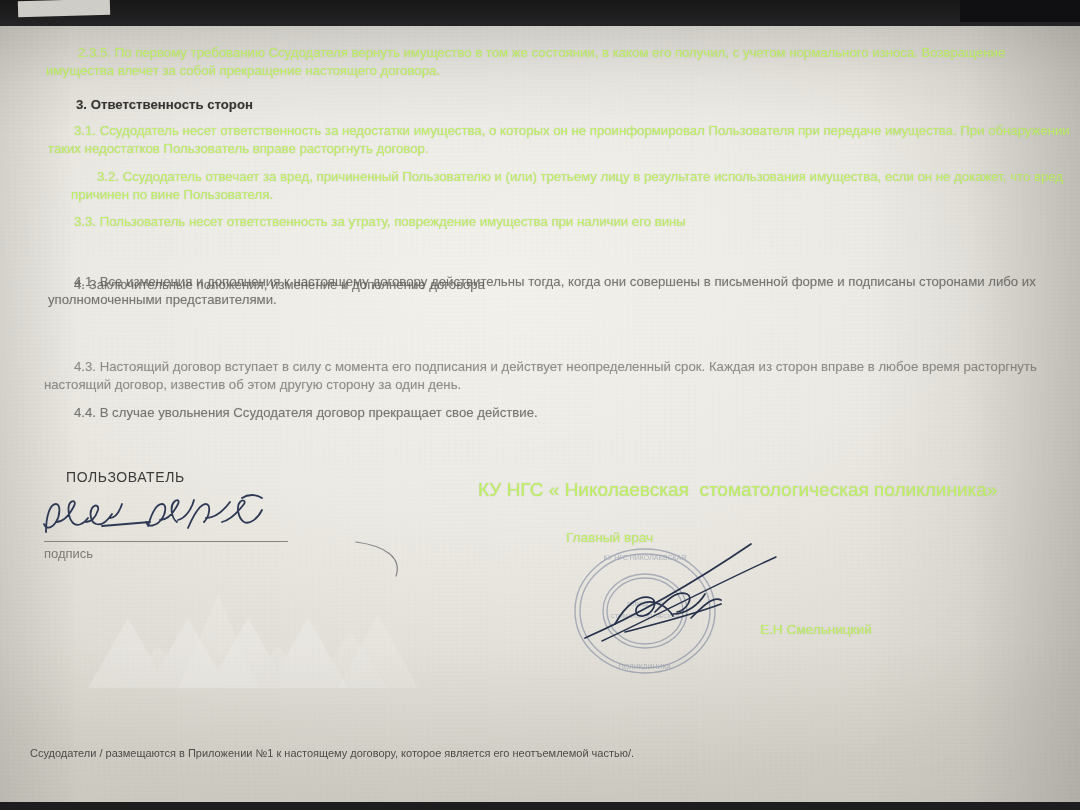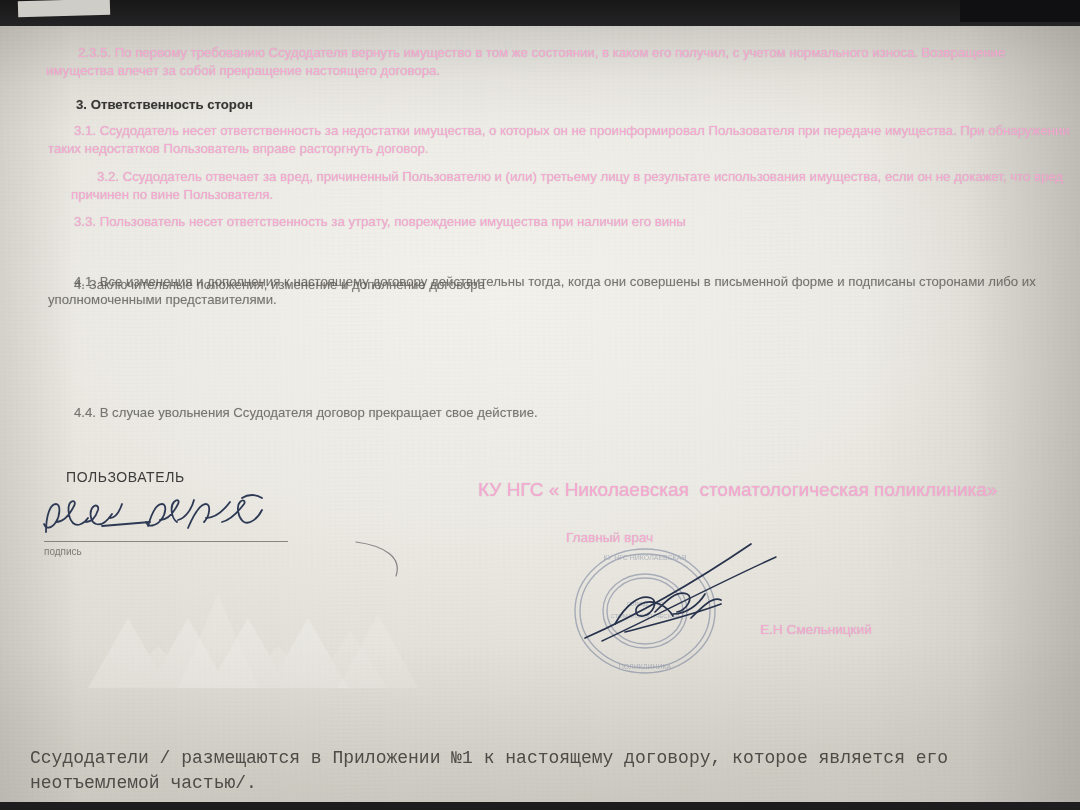--- a/index.html
+++ b/index.html
@@ -109,21 +109,21 @@
   
   .doc-text {
     position: absolute;
     left: 0; top: 0; right: 0; bottom: 0;
     color: #3a3a38;
     font-size: 13.2px;
     line-height: 1.38;
   }
   .p {
     position: absolute;
-    color: #f9a8d4;
+    color: #bef264;
     text-shadow: 0 0 1px rgba(120,118,112,0.45);
     white-space: pre-wrap;
   }
   .p.faded { color: #5d5c57; opacity: 0.82; }
   .p.fainter { color: #6b6a64; opacity: 0.72; }
   .heading { font-weight: bold; color: #363634; }
 
   .sig-label {
     position: absolute;
     font-size: 14px;
@@ -131,21 +131,21 @@
     color: #3b3b39;
   }
   .sig-line {
     position: absolute;
     height: 1px;
     background: #6e6d68;
     opacity: 0.8;
   }
   .tiny-label {
     position: absolute;
-    font-size: 10px;
+    font-size: 13px;
     color: #7b7a74;
     text-align: center;
   }
 
   .handwriting {
     position: absolute;
     font-family: "DejaVu Serif", serif;
     font-style: italic;
     color: #2e3a55;
     pointer-events: none;
@@ -159,23 +159,22 @@
     height: 150px;
     opacity: 0.55;
     pointer-events: none;
   }
 
   .footnote {
     position: absolute;
     left: 30px;
     top: 746px;
     width: 960px;
-    font-size: 18px;
+    font-size: 11px;
     color: #4d4c47;
-    font-family: Liberation Mono, monospace;
   }
 
   .blur-soft { filter: blur(0.25px); }
 </style>
 </head>
 <body>
 
 <div id="page">
 
   <div class="paper">
@@ -217,20 +216,21 @@
 
     <div class="p blur-soft" style="left:48px; top:168px; width:1032px; text-indent:26px;margin-left:23px;">3.2. Ссудодатель отвечает за вред, причиненный Пользователю и (или) третьему лицу в результате использования имущества, если он не докажет, что вред причинен по вине Пользователя.</div>
 
     <div class="p blur-soft" style="left:48px; top:213px; width:1010px; text-indent:26px;">3.3. Пользователь несет ответственность за утрату, повреждение имущества при наличии его вины</div>
 
     <div class="p faded" style="left:48px; top:244px; width:700px; text-indent:26px;margin-top:32px;">4. Заключительные положения, изменение и дополнение договора</div>
 
     <div class="p faded blur-soft" style="left:48px; top:273px; width:1032px; text-indent:26px;">4.1. Все изменения и дополнения к настоящему договору действительны тогда, когда они совершены в письменной форме и подписаны сторонами либо их уполномоченными представителями.</div>
 
 
+    <div class="p fainter blur-soft" style="left:44px; top:358px; width:1036px; text-indent:30px;">4.3. Настоящий договор вступает в силу с момента его подписания и действует неопределенный срок. Каждая из сторон вправе в любое время расторгнуть настоящий договор, известив об этом другую сторону за один день.</div>
 
     <div class="p faded blur-soft" style="left:48px; top:404px; width:720px; text-indent:26px;">4.4. В случае увольнения Ссудодателя договор прекращает свое действие.</div>
 
     <div class="sig-label" style="left:66px; top:468px;">ПОЛЬЗОВАТЕЛЬ</div>
 
     <div class="sig-line" style="left:44px; top:541px; width:244px;"></div>
 
     <div class="tiny-label" style="left:44px; top:545px;">подпись</div>
 
     <svg class="handwriting" style="left:40px; top:492px; width:230px; height:52px;" viewBox="0 0 230 52">

